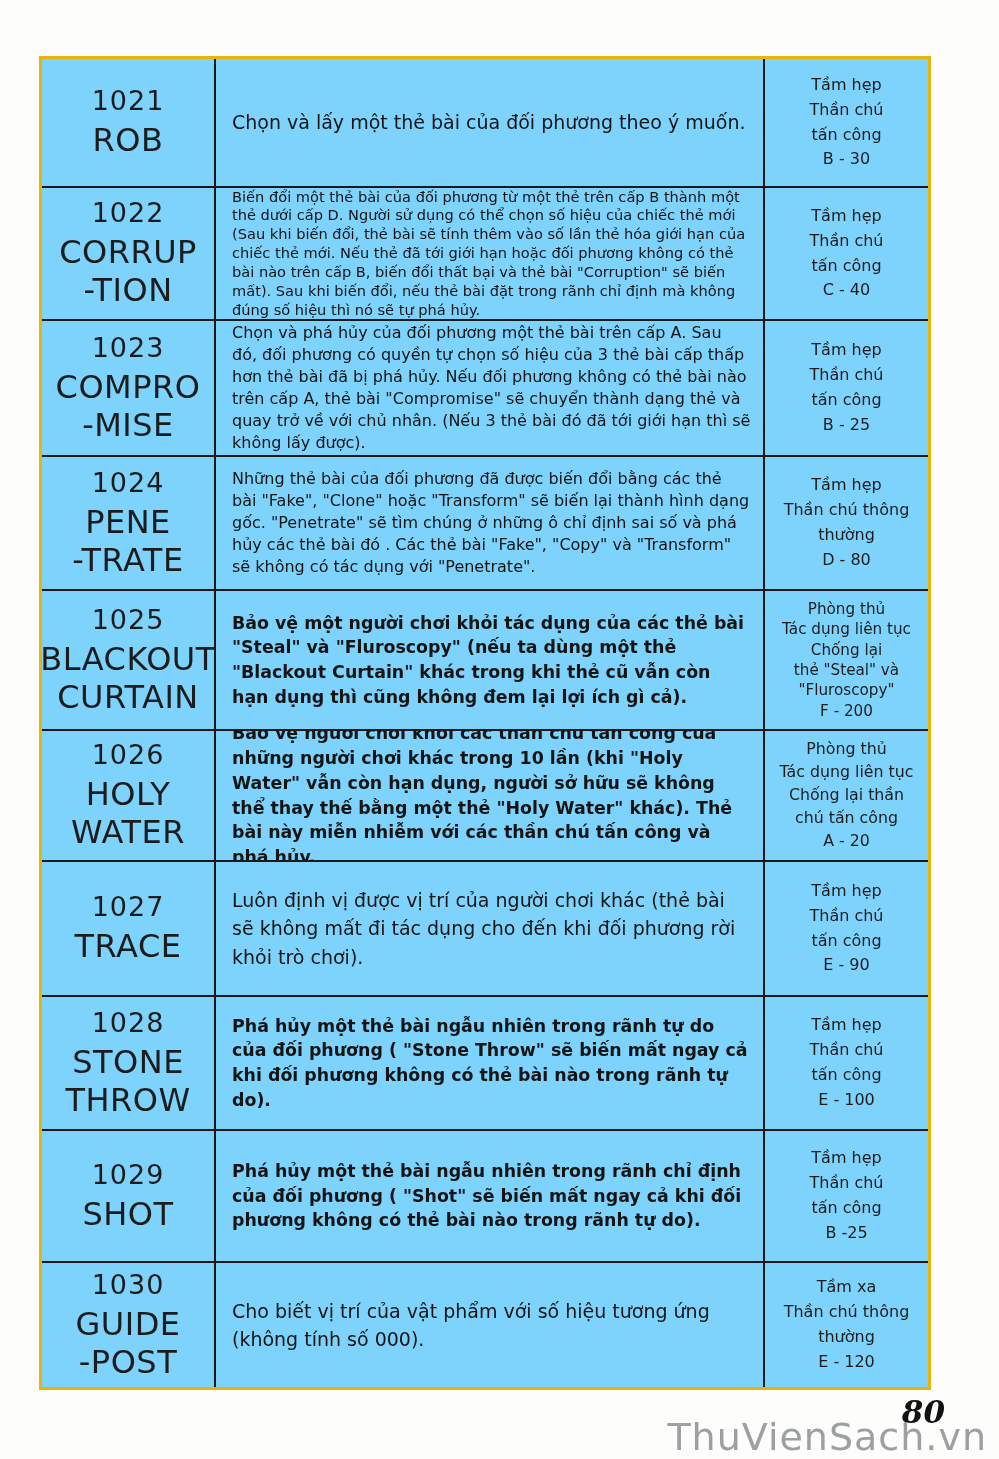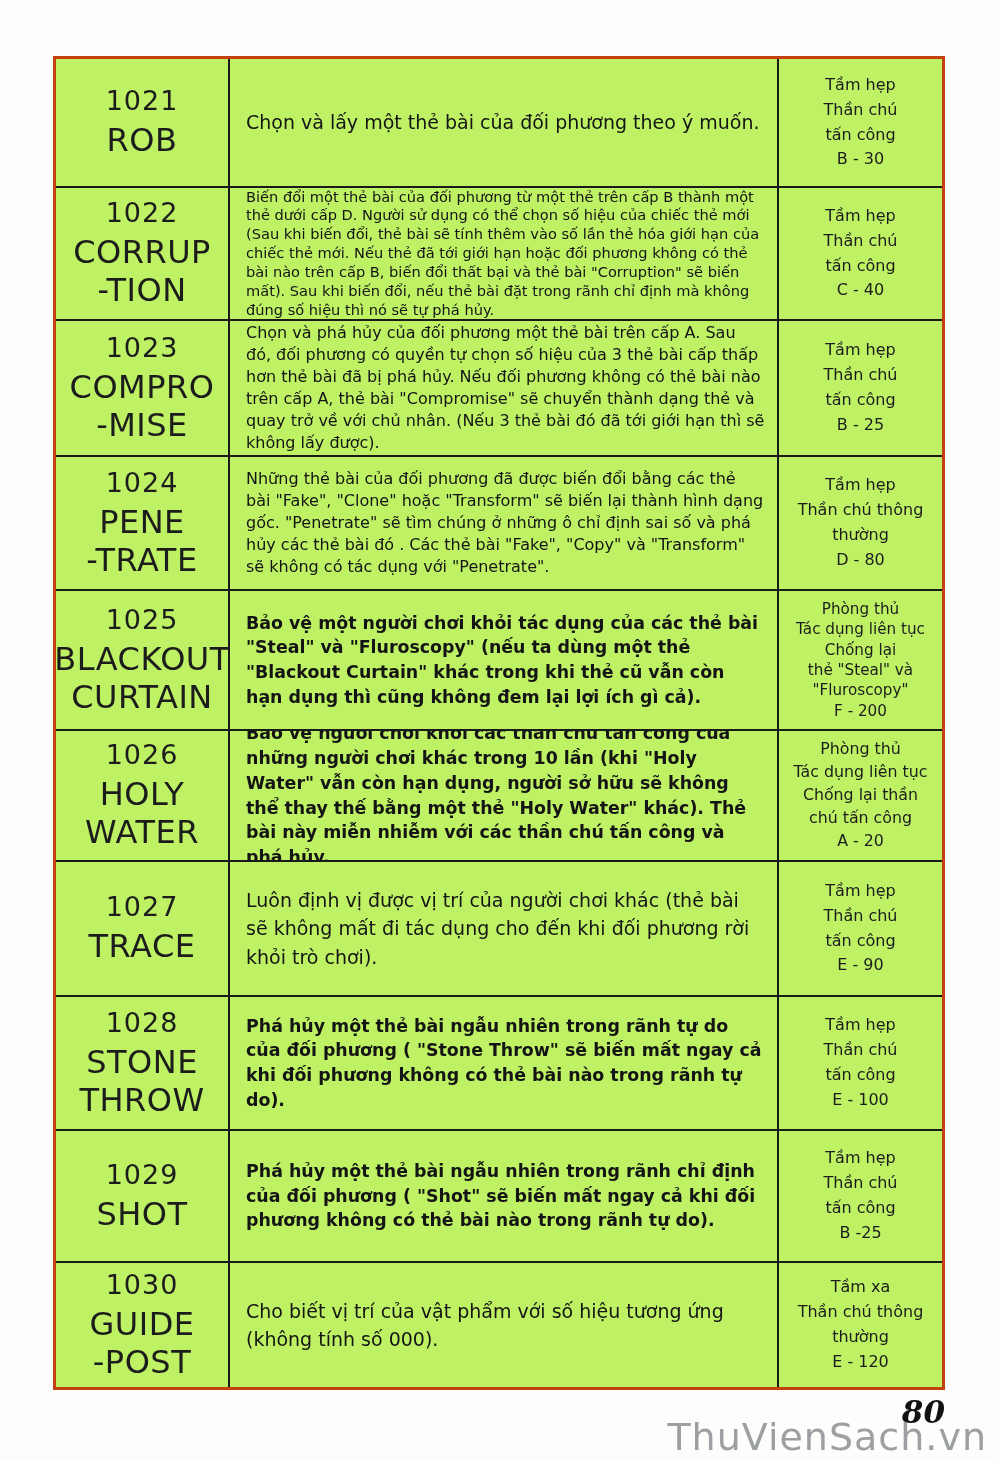--- a/index.html
+++ b/index.html
@@ -6,24 +6,24 @@
   html, body {
     width: 999px; height: 1459px;
     background: #fdfdfc;
     font-family: "DejaVu Sans", "Liberation Sans", sans-serif;
     color: #141414;
     overflow: hidden;
   }
   .page { position: relative; width: 999px; height: 1459px; }
 
   .card-table {
-    position: absolute; left: 53px; top: 56px;
+    position: absolute; left: 39px; top: 56px;
     width: 892px; height: 1334px;
-    border: 3px solid #c2410c;
-    background: #bef264;
+    border: 3px solid #eab308;
+    background: #7dd3fc;
     display: grid;
     grid-template-columns: 174px 549px 163px;
     grid-template-rows: 129px 133px 136px 134px 140px 131px 135px 134px 132px auto;
   }
   .cell {
     border-right: 2px solid #1a1a1a;
     border-bottom: 2px solid #1a1a1a;
     display: flex; flex-direction: column;
     align-items: center; justify-content: center;
     overflow: hidden;

